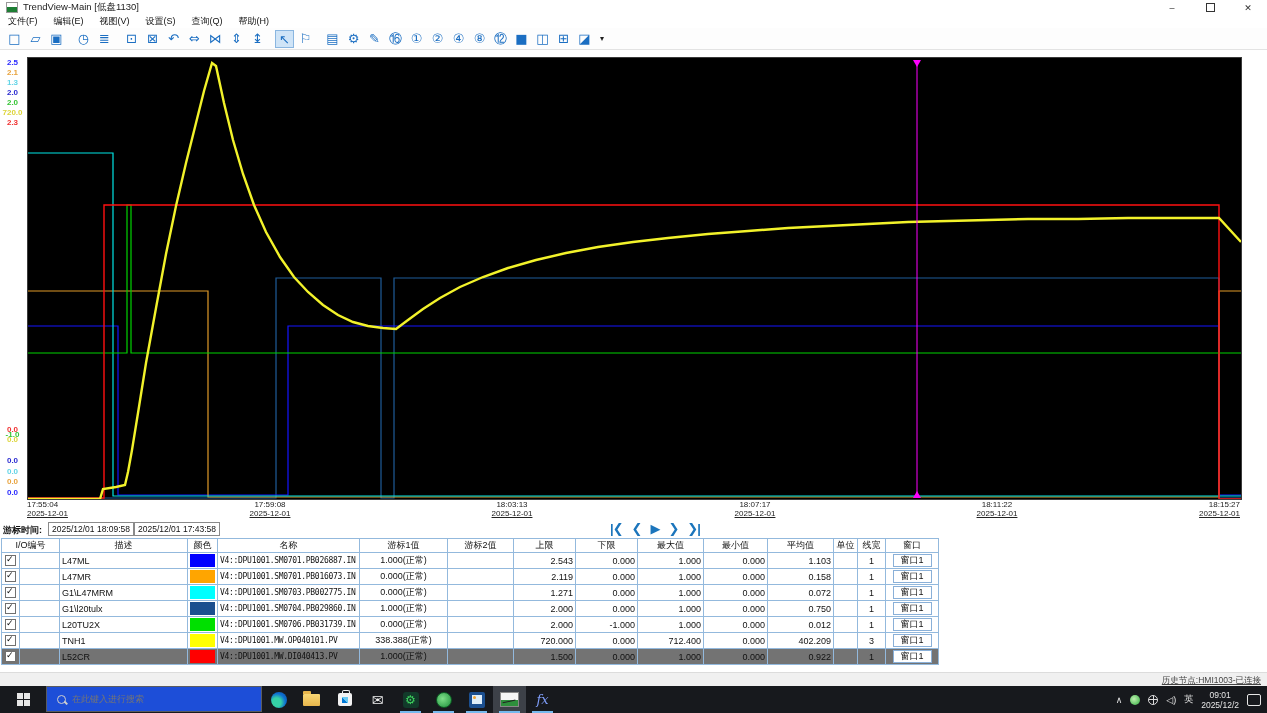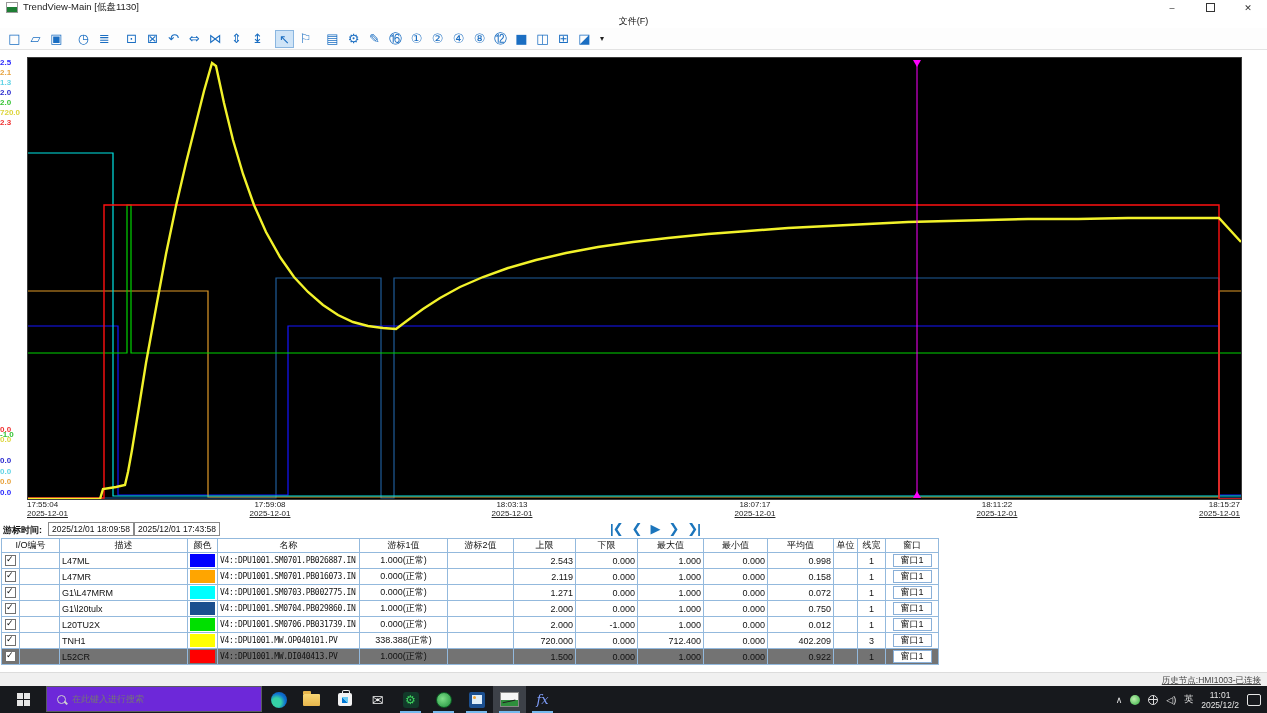--- a/index.html
+++ b/index.html
@@ -9,37 +9,37 @@
 
   
   .titlebar{position:absolute;left:0;top:0;width:100%;height:15px;background:#ffffff;
             display:flex;align-items:center;font-size:9.5px;color:#222;}
   .tico{width:10px;height:9px;margin:0 5px 0 6px;background:linear-gradient(180deg,#fff 45%,#1e7e34 45%);border:1px solid #9a9a9a;}
   .wctl{position:absolute;right:0;top:0;height:15px;display:flex;}
   .wbtn{width:38px;height:15px;display:flex;align-items:center;justify-content:center;font-size:9px;color:#333;}
   .maxbox{width:7px;height:7px;border:1px solid #333;}
 
   
-  .menubar{position:absolute;left:0;top:15px;width:100%;height:13px;background:#fff;display:flex;align-items:center;font-size:9px;color:#111;flex-direction:column;}
+  .menubar{position:absolute;left:0;top:15px;width:100%;height:13px;background:#fff;display:flex;align-items:center;font-size:9px;color:#111;}
   .menubar span{padding:0 8px;}
 
   
   .toolbar{position:absolute;left:0;top:28px;width:100%;height:22px;background:#fdfdfd;border-bottom:1px solid #e3e3e3;
            display:flex;align-items:center;padding-left:4px;box-sizing:border-box;}
   .tb{width:19px;height:18px;margin:0 1px;border:none;background:transparent;color:#1b6ec2;font-size:13px;line-height:18px;
       text-align:center;padding:0;font-family:"DejaVu Sans",sans-serif;}
   .tb.sel{background:#cfe4f7;border:1px solid #8ab6e0;box-sizing:border-box;}
   .tb.dd{width:12px;font-size:8px;color:#222;}
   .tbsep{width:6px;}
 
   
   .chartwrap{position:absolute;left:0;top:50px;width:1267px;height:470px;background:#fff;}
   .plot{position:absolute;left:27px;top:7px;width:1213px;height:441px;background:#000;border:1px solid #3a3a3a;box-sizing:content-box;}
   .plot svg{position:absolute;left:0;top:0;}
-  .ylab{position:absolute;left:0;width:25px;text-align:left;font-size:8px;font-weight:bold;line-height:10px;}
+  .ylab{position:absolute;left:0;width:25px;text-align:center;font-size:8px;font-weight:bold;line-height:10px;}
   .xlab{position:absolute;width:90px;text-align:center;font-size:8px;color:#222;line-height:8px;}
   .xlab div{margin-top:1px;text-decoration:underline;}
 
   
   .cursorbar{position:absolute;left:0;top:520px;width:100%;height:18px;background:#fff;}
   .cblabel{position:absolute;left:3px;top:4px;font-size:9px;font-weight:bold;color:#111;}
   .cfield{position:absolute;top:2px;width:84px;height:12px;border:1px solid #8a8a8a;background:#fff;
           font-size:8.5px;line-height:12px;text-align:center;color:#111;}
   .nav{position:absolute;left:610px;top:1px;display:flex;gap:9px;}
   .nav span{color:#1b75bc;font-size:13px;font-weight:bold;line-height:16px;letter-spacing:-1px;}
@@ -63,21 +63,21 @@
 
   
   .statusbar{position:absolute;left:0;top:672px;width:100%;height:14px;background:#f0f0f0;border-top:1px solid #dcdcdc;}
   .statusbar span{position:absolute;right:6px;top:2px;font-size:8.5px;color:#444;text-decoration:underline;}
 
   
   .taskbar{position:absolute;left:0;top:686px;width:100%;height:27px;background:#17191d;}
   .startbtn{position:absolute;left:0;top:0;width:46px;height:27px;display:flex;align-items:center;justify-content:center;}
   .winlogo{display:grid;grid-template-columns:6px 6px;grid-template-rows:6px 6px;gap:1px;}
   .winlogo i{background:#e6e6e6;}
-  .searchbox{position:absolute;left:46px;top:0;width:216px;height:26px;background:#6d28d9;border:1px solid #5a5c60;box-sizing:border-box;display:flex;align-items:center;}
+  .searchbox{position:absolute;left:46px;top:0;width:216px;height:26px;background:#1d4ed8;border:1px solid #5a5c60;box-sizing:border-box;display:flex;align-items:center;}
   .mag{width:7px;height:7px;border:1.5px solid #cfcfcf;border-radius:50%;margin:0 4px 0 10px;position:relative;}
   .mag::after{content:"";position:absolute;left:6px;top:6px;width:4px;height:1.5px;background:#cfcfcf;transform:rotate(45deg);}
   .searchbox input{background:transparent;border:none;outline:none;color:#cfcfcf;font-size:9px;width:170px;font-family:inherit;}
   .slot{position:absolute;top:0;width:33px;height:27px;display:flex;align-items:center;justify-content:center;}
   .slot.active{background:#3d4148;}
   .runbar{position:absolute;bottom:0;left:6px;right:6px;height:2px;background:#76b9ed;}
   .ic-edge{width:16px;height:16px;border-radius:50%;background:radial-gradient(circle at 35% 65%,#35d1a5 0 30%,#0e6fd1 60%,#0a50a0 100%);}
   .ic-folder{width:17px;height:12px;background:linear-gradient(180deg,#f8d775,#e8b64c);border-radius:1px;position:relative;}
   .ic-folder::before{content:"";position:absolute;left:0;top:-3px;width:8px;height:3px;background:#e8b64c;border-radius:1px 1px 0 0;}
   .ic-store{width:14px;height:13px;background:#f2f2f2;border-radius:2px;position:relative;}
@@ -268,21 +268,21 @@
         <td class="sw">
             <span class="swb" style=";background:#0000FF"></span>
           </td>
         <td class="m">V4::DPU1001.SM0701.PB026887.IN</td>
         <td class="c">1.000(正常)</td>
         <td class="c"></td>
         <td class="r">2.543</td>
         <td class="r">0.000</td>
         <td class="r">1.000</td>
         <td class="r">0.000</td>
-        <td class="r">0.998</td>
+        <td class="r">1.103</td>
         <td class="c"></td>
         <td class="c">1</td>
         <td class="c"><span class="winbox">窗口1</span></td>
       </tr>
       <tr>
         <td class="cbc"><span class="ck"></span></td>
         <td></td>
         <td class="l">L47MR</td>
         <td class="sw">
             <span class="swb" style=";background:#FFA500"></span>
@@ -448,20 +448,20 @@
         <span class="ic-fx">fx</span>
         <span class="runbar"></span>
       </div>
     <div class="tray">
       <span class="chev">∧</span>
       <span class="gsafe"></span>
       <span class="net"></span>
       <span class="spk">◁)</span>
       <span class="t">英</span>
       <div class="clockblk">
-        <div>11:01</div>
+        <div>09:01</div>
         <div>2025/12/2</div>
       </div>
       <span class="notif"></span>
     </div>
   </div>
 
 </div>
 
 </body></html>

